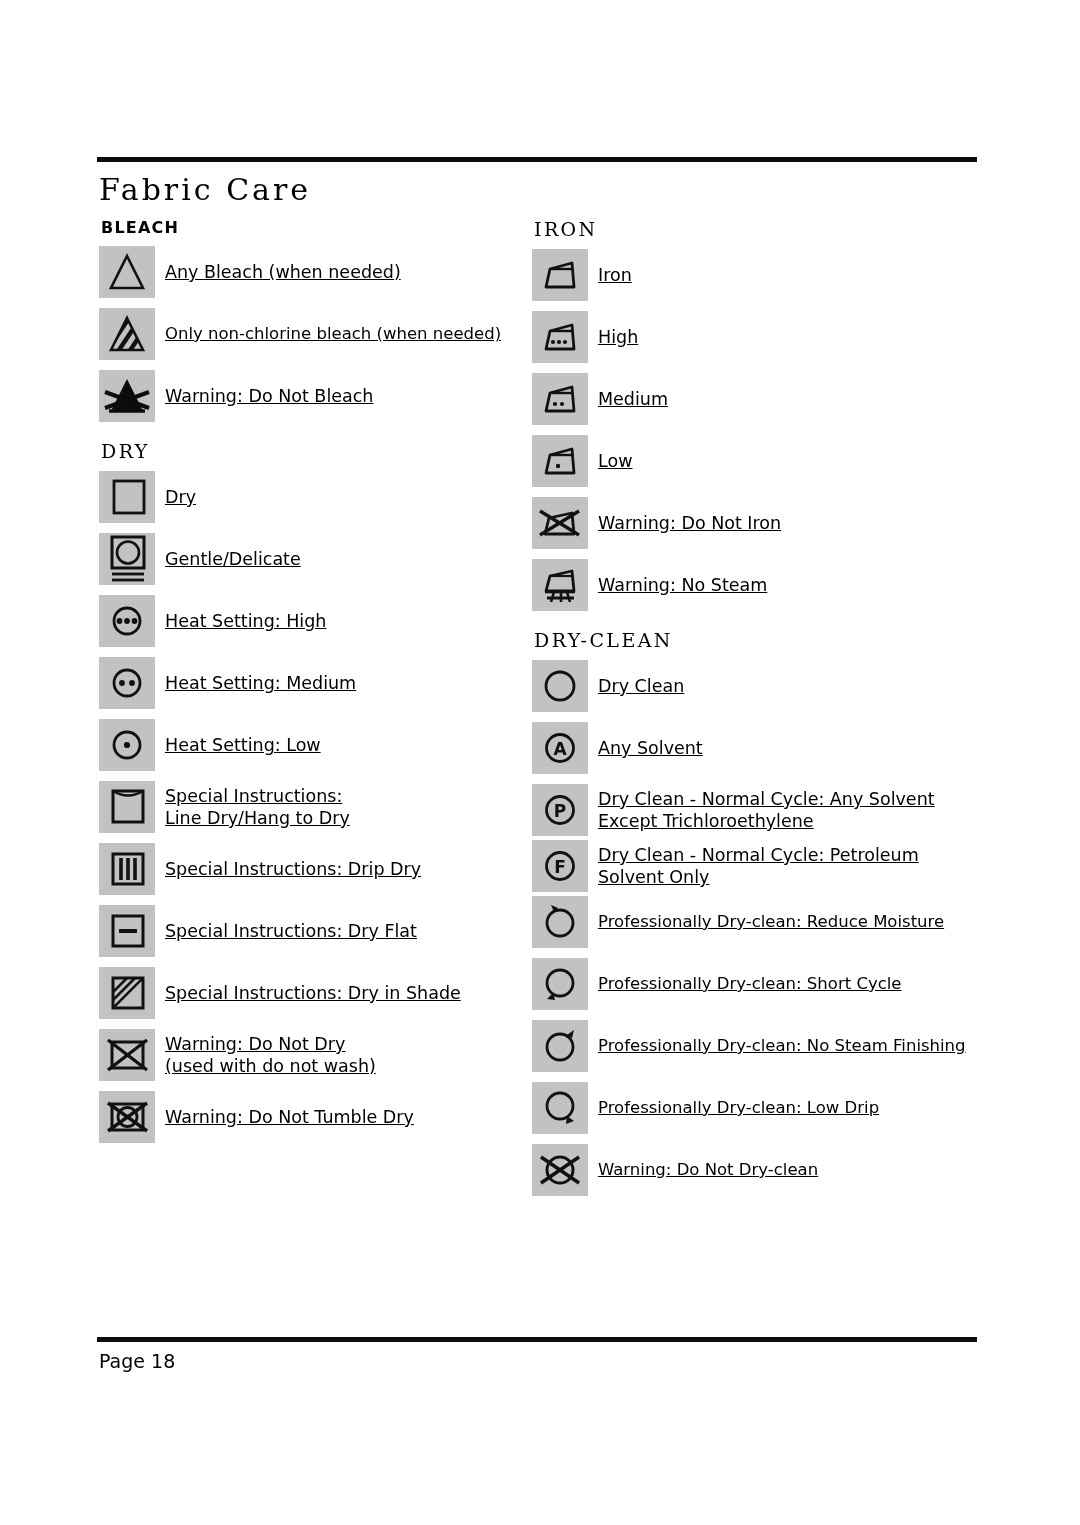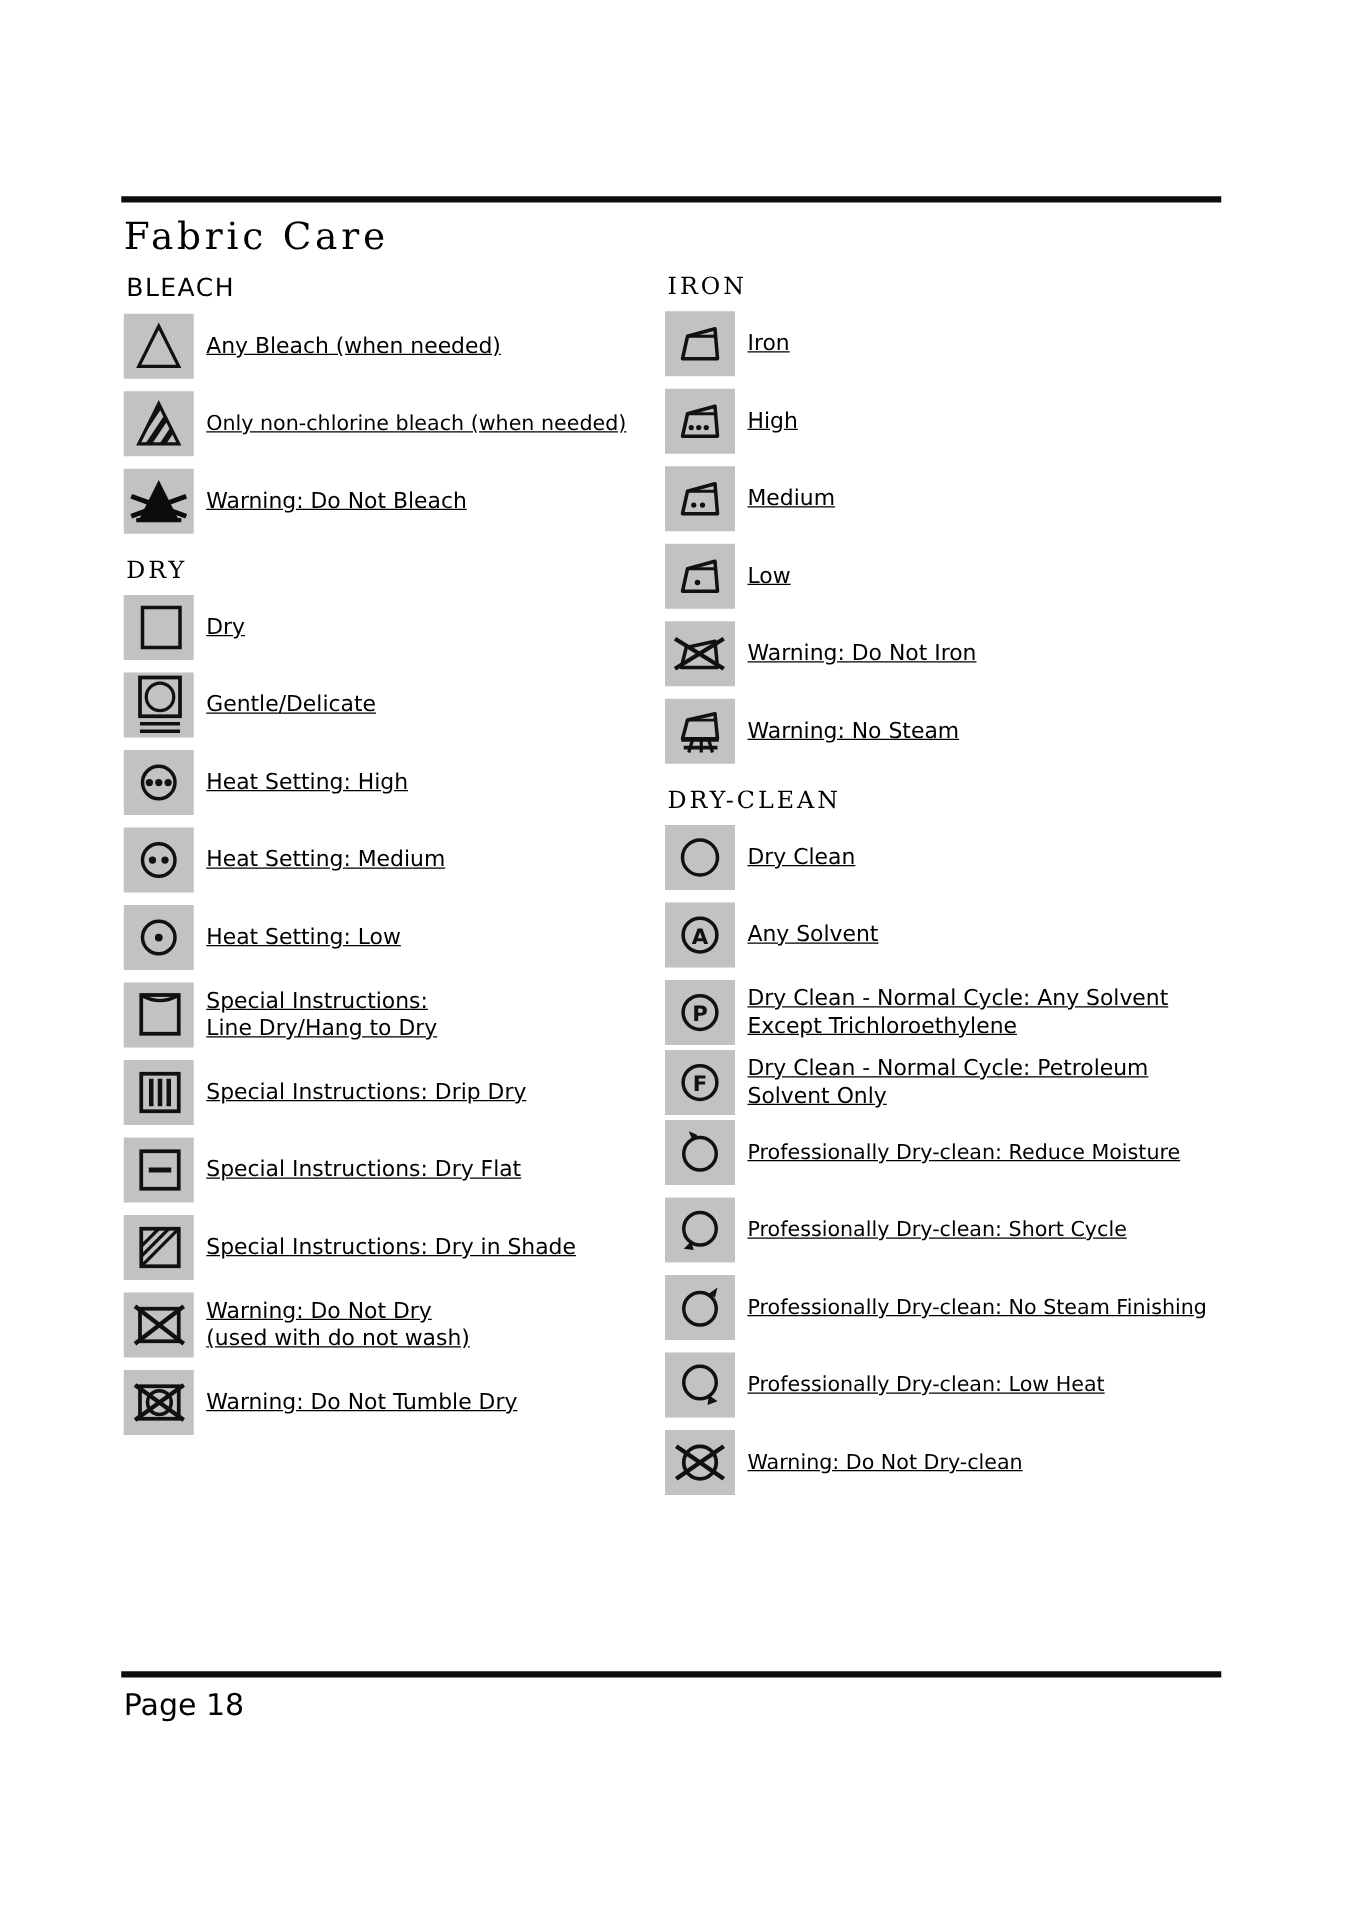--- a/index.html
+++ b/index.html
@@ -25,30 +25,30 @@
   .title {
     position:absolute; left:99px; top:172px;
     font-family:"DejaVu Serif", serif;
     font-size:30px; letter-spacing:3px; color:#000;
     white-space:nowrap;
   }
 
   .page-num {
     position:absolute; left:99px; top:1350px;
     font-family:"DejaVu Sans", sans-serif;
-    font-size:24px; color:#000;
+    font-size:19px; color:#000;
   }
 
   .col { position:absolute; }
   .col-left  { left:99px;  top:218px; width:430px; }
   .col-right { left:532px; top:218px; width:450px; }
 
   .sec-head {
     font-family:"DejaVu Sans", sans-serif;
-    font-weight:normal; font-size:20px; letter-spacing:1.2px;
+    font-weight:bold; font-size:16px; letter-spacing:1.2px;
     margin:0 0 9px 2px; white-space:nowrap;
   }
   .sec-head.serif {
     font-family:"DejaVu Serif", serif;
     font-weight:normal; font-size:19px; letter-spacing:2.4px;
   }
   .sec { margin-bottom:0; }
   .sec.gap-before { margin-top:18px; }
 
   .row {
@@ -419,21 +419,21 @@
         <div class="label small">Professionally Dry-clean: No Steam Finishing</div>
       </div>
 
       <div class="row">
         <div class="iconbox">
           <svg width="56" height="52" viewBox="0 0 56 52">
             <circle cx="28" cy="24" r="13" fill="none" stroke="#111" stroke-width="2.8"></circle>
             <path d="M35 34 L42 39 L34 42 Z" fill="#111"></path>
           </svg>
         </div>
-        <div class="label small">Professionally Dry-clean: Low Heat</div>
+        <div class="label small">Professionally Dry-clean: Low Drip</div>
       </div>
 
       <div class="row">
         <div class="iconbox">
           <svg width="56" height="52" viewBox="0 0 56 52">
             <circle cx="28" cy="26" r="13" fill="none" stroke="#111" stroke-width="3"></circle>
             <line x1="9" y1="13" x2="47" y2="39" stroke="#111" stroke-width="3.6"></line>
             <line x1="9" y1="39" x2="47" y2="13" stroke="#111" stroke-width="3.6"></line>
           </svg>
         </div>

